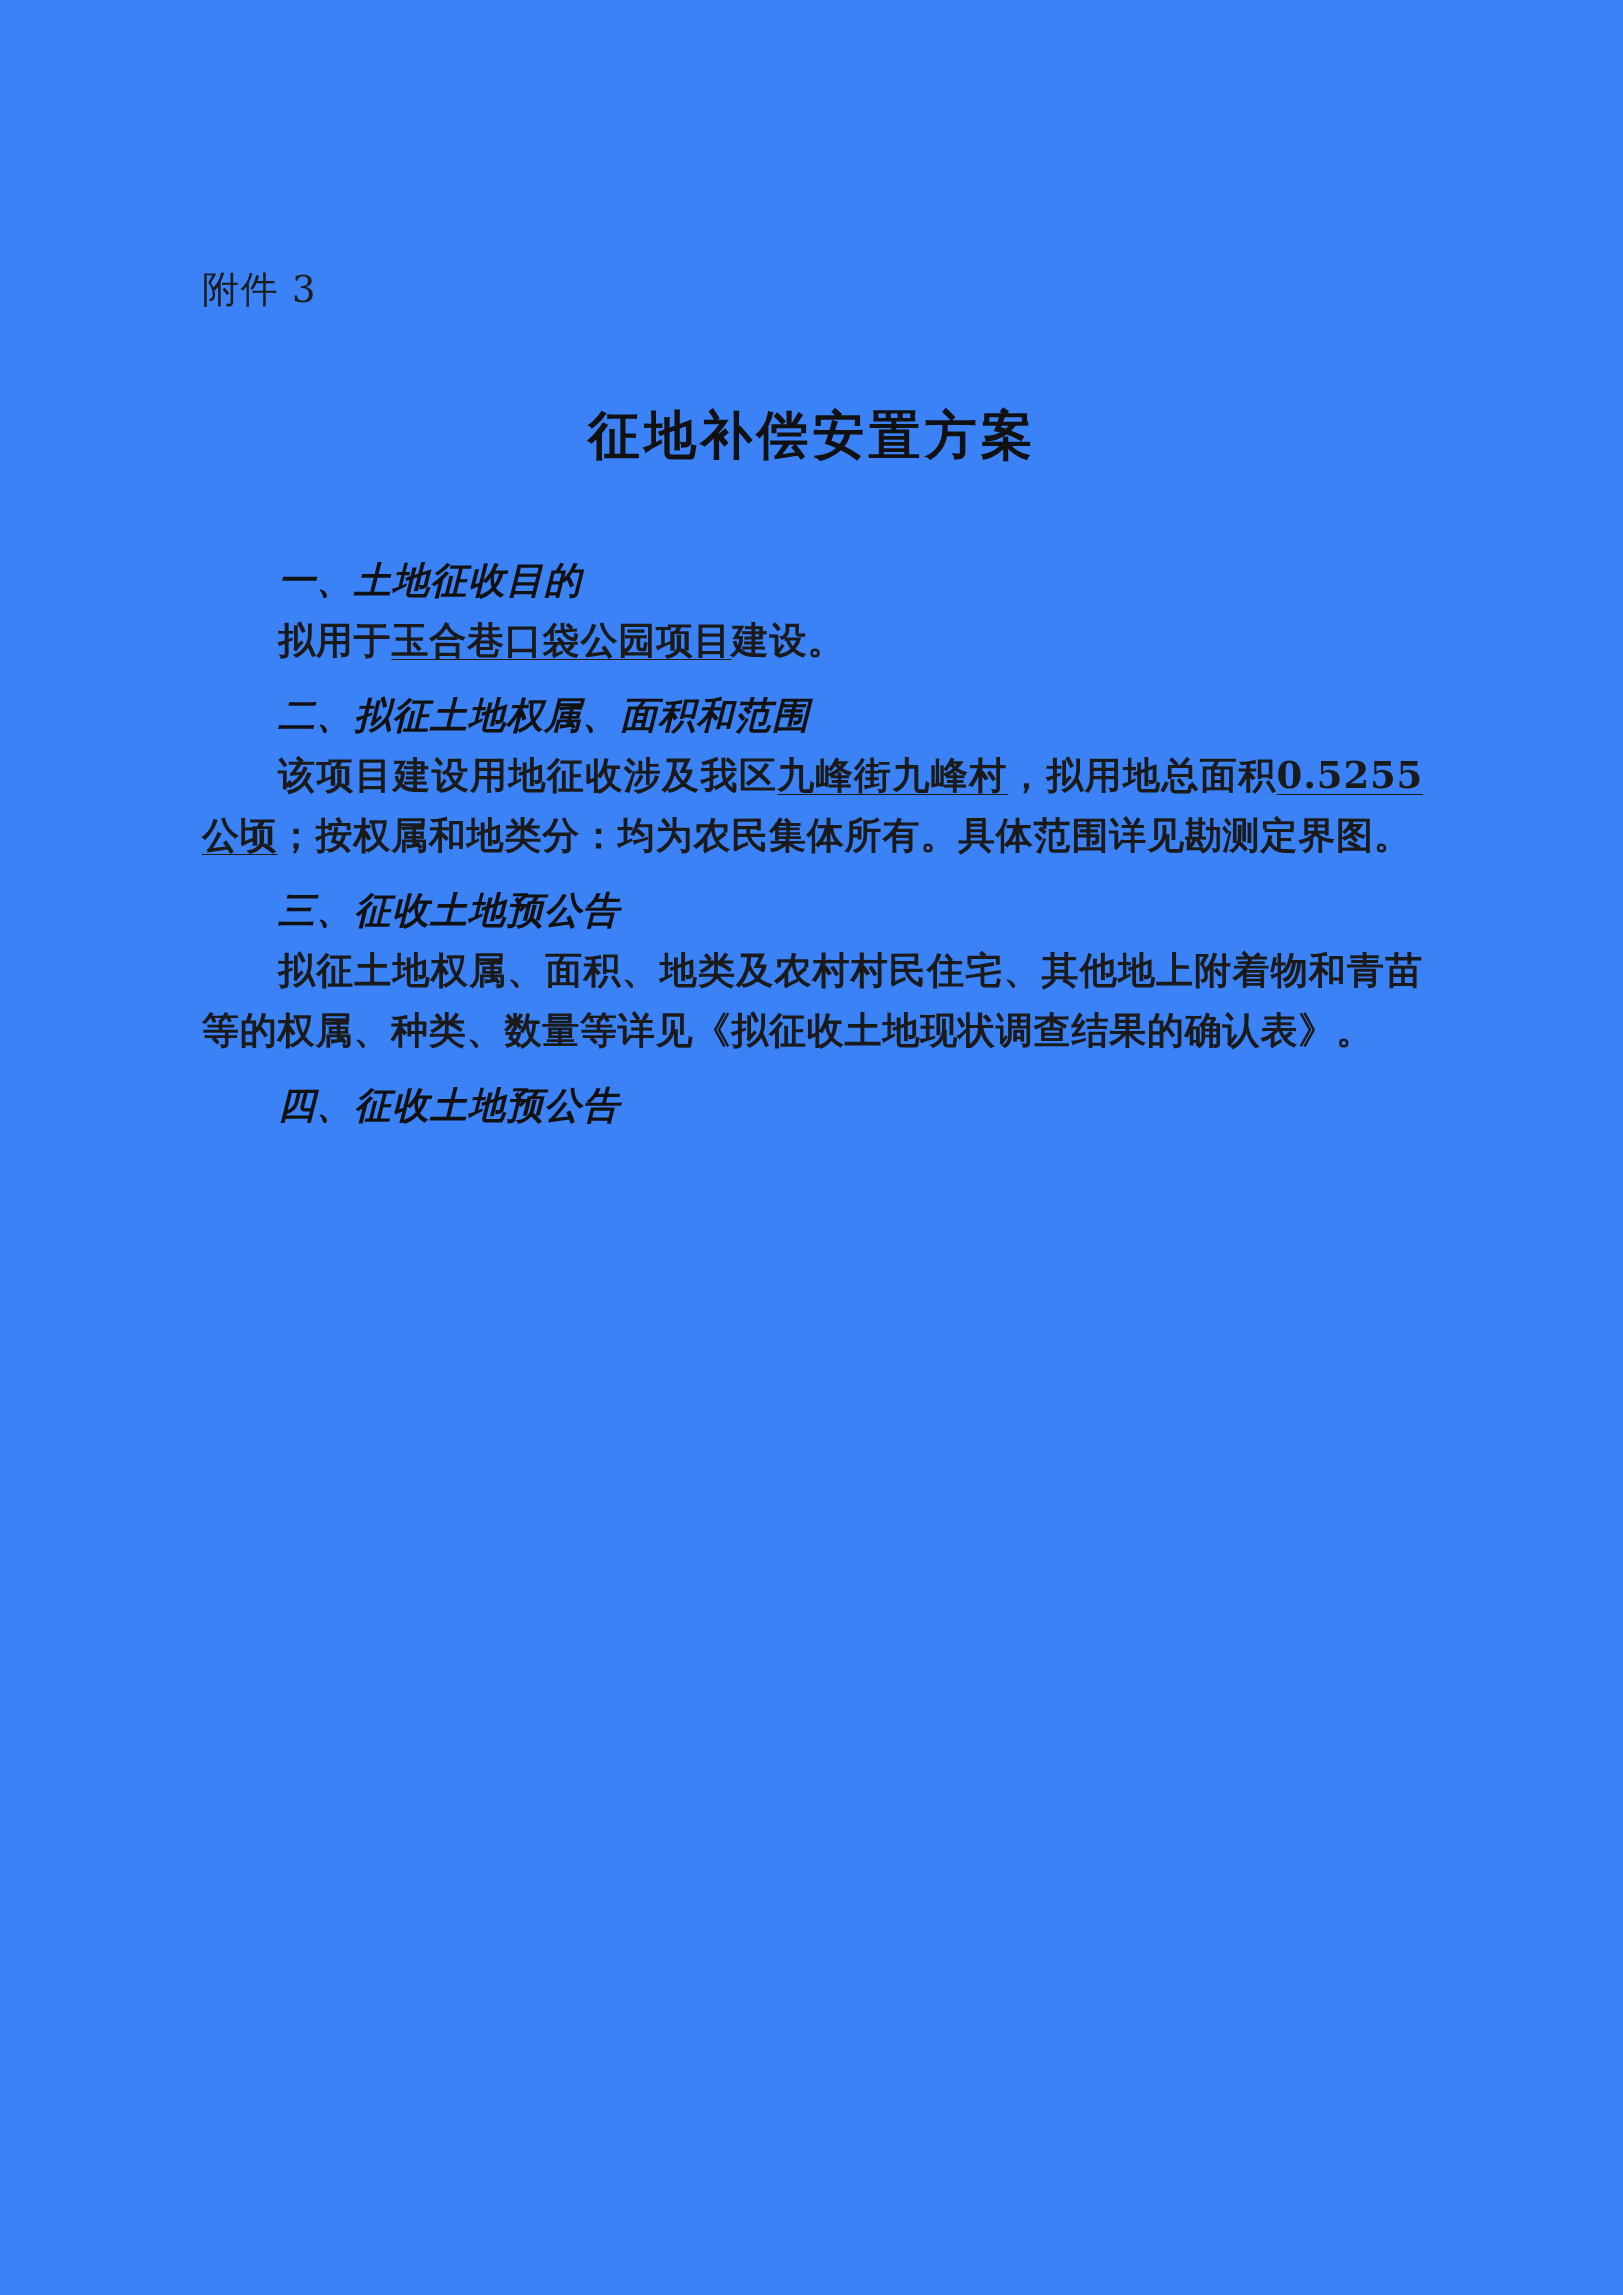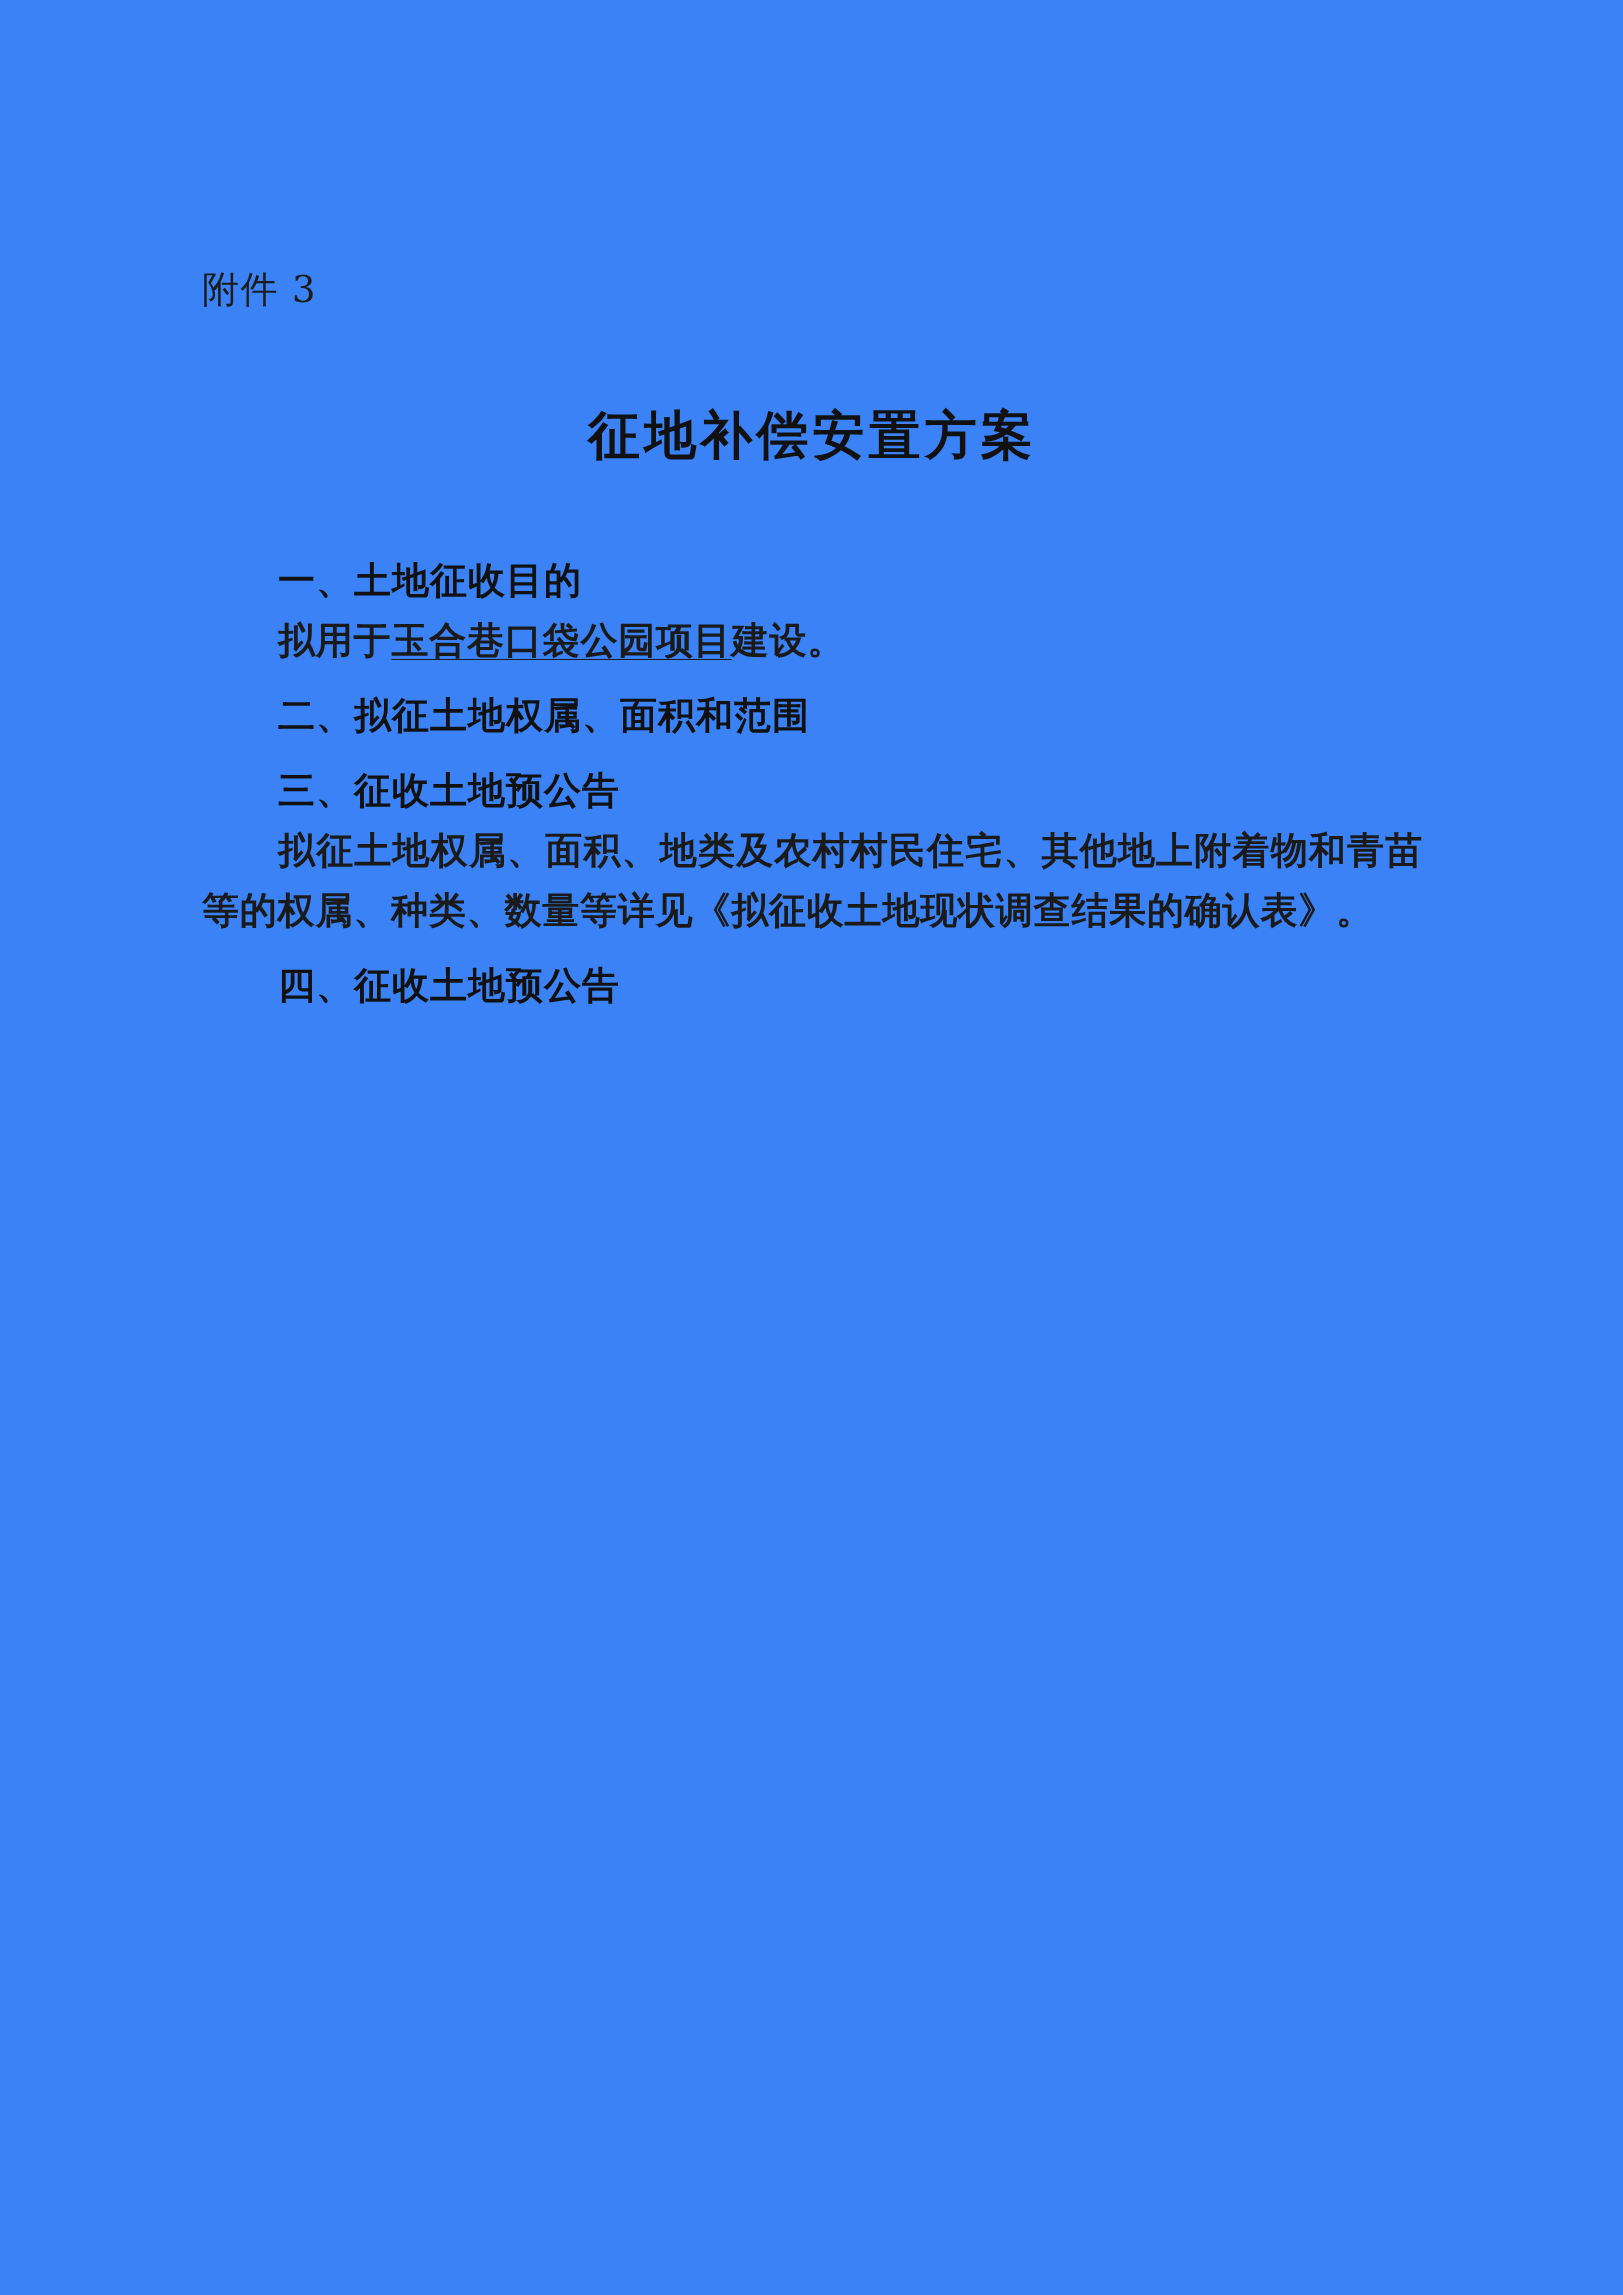--- a/index.html
+++ b/index.html
@@ -71,20 +71,21 @@
   }
 
   .section-head {
     font-size: 37px;
     font-weight: bold;
     line-height: 1.62;
     letter-spacing: 1px;
     text-indent: 76px;
     margin: 12.3px 0 0 0;
     color: #111111;
+    font-style: italic;
   }
 
   .gap-s { margin-top: 11px; font-weight: bold; }
   .gap-m { margin-top: 15px; }
 
   u.uline {
     text-decoration: underline;
     text-underline-offset: 5.5px;
     text-decoration-thickness: 1.4px;
   }
@@ -101,20 +102,21 @@
 
     <div class="body-block">
 
 
       <div class="section-head gap-m">一、土地征收目的</div>
 
       <p class="para indent gap-s"><span>拟用于</span><u class="uline">玉合巷口袋公园项目</u><span>建设。</span></p>
 
       <div class="section-head gap-m">二、拟征土地权属、面积和范围</div>
 
+      <p class="para indent gap-s"><span>该项目建设用地征收涉及我区</span><u class="uline">九峰街九峰村</u><span>，拟用地总面积</span><u class="uline">0.5255公顷</u><span>；按权属和地类分：均为农民集体所有。具体范围详见勘测定界图。</span></p>
 
       <div class="section-head gap-m">三、征收土地预公告</div>
 
       <p class="para indent gap-s">拟征土地权属、面积、地类及农村村民住宅、其他地上附着物和青苗等的权属、种类、数量等详见《拟征收土地现状调查结果的确认表》。</p>
 
       <div class="section-head gap-m">四、征收土地预公告</div>
 
 
     </div>
   </div>

